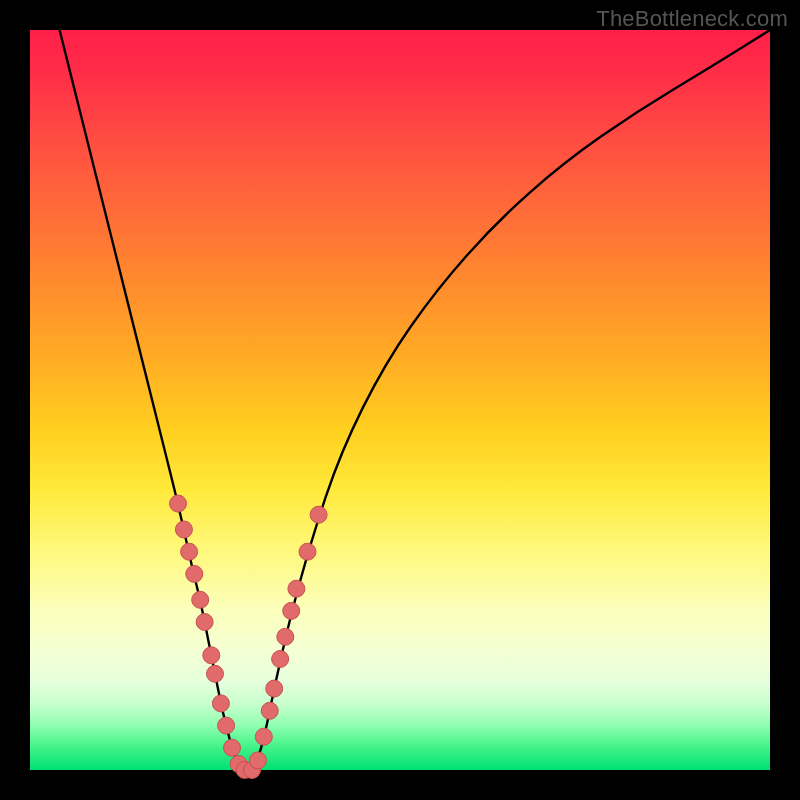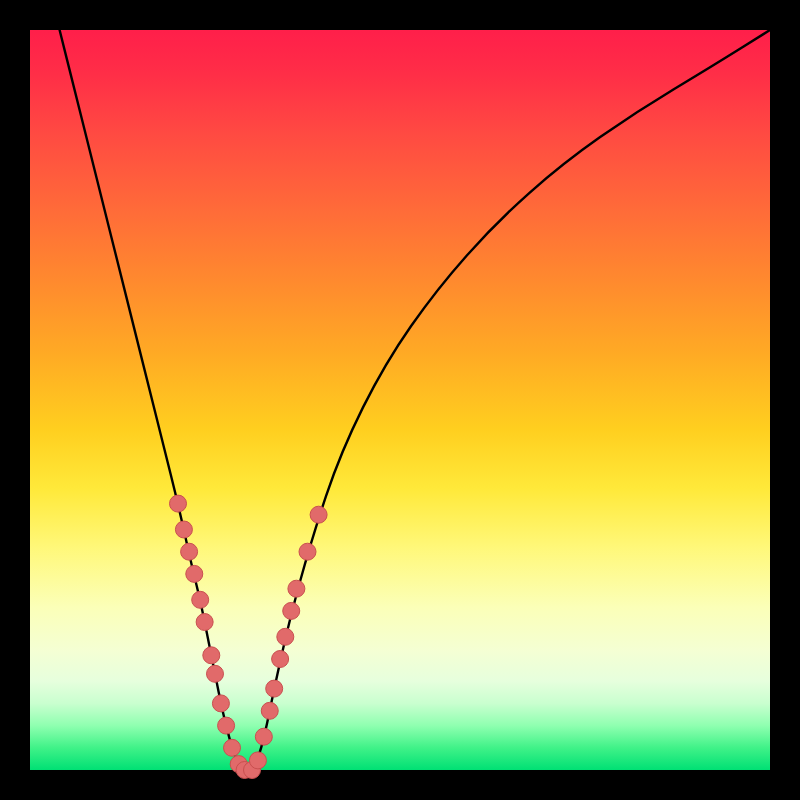--- a/index.html
+++ b/index.html
@@ -61,20 +61,21 @@
     width: 740px;
     height: 740px;
     overflow: visible;
   }
 </style>
 </head>
 <body>
 
 <div class="frame">
 
+  <div class="watermark">TheBottleneck.com</div>
 
   <div class="plot-area">
     <svg class="curve" viewBox="0 0 740 740" preserveAspectRatio="none">
       <path id="curve-path" fill="none" stroke="#000000" stroke-width="2.4" stroke-linecap="round" stroke-linejoin="round" d="M 29.60 0.00 Q 29.60 0.00 37.00 29.60 Q 44.40 59.20 51.80 88.80 Q 59.20 118.40 66.60 148.00 Q 74.00 177.60 81.40 207.20 Q 88.80 236.80 96.20 266.40 Q 103.60 296.00 111.00 325.60 Q 118.40 355.20 125.80 384.80 Q 133.20 414.40 140.60 444.00 Q 148.00 473.60 155.40 506.90 Q 162.80 540.20 166.50 555.00 Q 170.20 569.80 173.90 588.30 Q 177.60 606.80 181.30 625.30 Q 185.00 643.80 188.70 662.30 Q 192.40 680.80 196.10 695.60 Q 199.80 710.40 203.50 721.50 Q 207.20 732.60 210.90 736.30 Q 214.60 740.00 218.30 740.00 Q 222.00 740.00 225.70 732.60 Q 229.40 725.20 233.10 710.40 Q 236.80 695.60 240.50 677.10 Q 244.20 658.60 251.60 625.30 Q 259.00 592.00 270.10 551.30 Q 281.20 510.60 296.00 466.20 Q 310.80 421.80 333.00 377.40 Q 355.20 333.00 381.10 296.00 Q 407.00 259.00 436.60 225.70 Q 466.20 192.40 499.50 162.80 Q 532.80 133.20 569.80 107.30 Q 606.80 81.40 643.80 59.20 Q 680.80 37.00 710.40 18.50 T 740.00 0.00"></path>
       <g id="markers">
           <circle cx="148.00" cy="473.60" r="8.5" fill="#e16a6a" stroke="#c94f4f" stroke-width="1"></circle>
           <circle cx="153.92" cy="499.50" r="8.5" fill="#e16a6a" stroke="#c94f4f" stroke-width="1"></circle>
           <circle cx="159.10" cy="521.70" r="8.5" fill="#e16a6a" stroke="#c94f4f" stroke-width="1"></circle>
           <circle cx="164.28" cy="543.90" r="8.5" fill="#e16a6a" stroke="#c94f4f" stroke-width="1"></circle>
           <circle cx="170.20" cy="569.80" r="8.5" fill="#e16a6a" stroke="#c94f4f" stroke-width="1"></circle>

